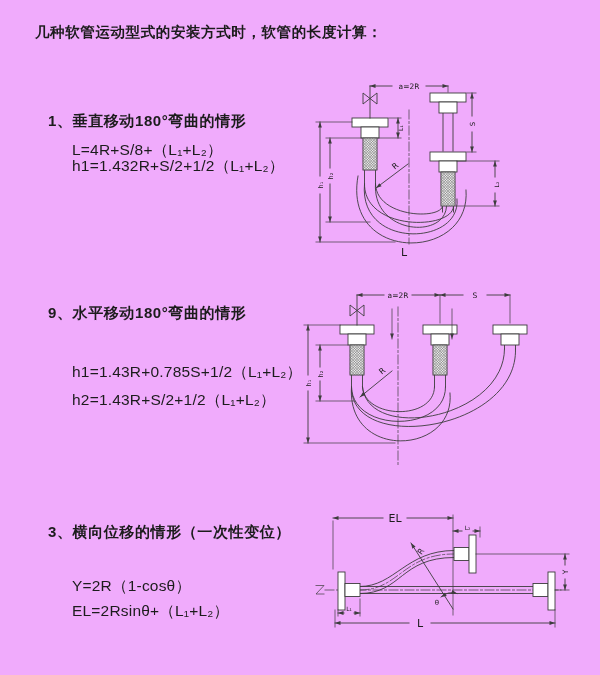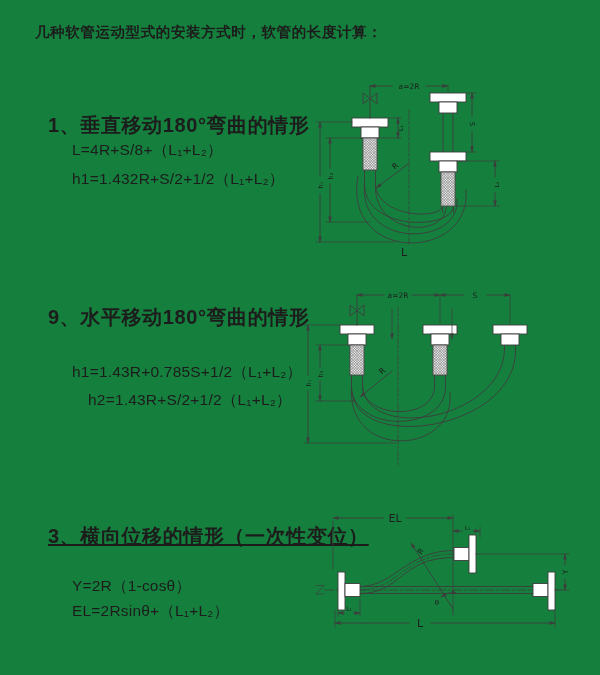--- a/index.html
+++ b/index.html
@@ -1,23 +1,23 @@
 <!DOCTYPE html>
 <html><head>
 <meta charset="utf-8">
 <style>
   html,body{margin:0;padding:0;}
   body{width:600px;height:675px;background:#fff;font-family:"Liberation Sans","DejaVu Sans",sans-serif;color:#1c1c1c;overflow:hidden;}
-  .page{position:relative;width:600px;height:675px;background:#15803d;border-right:1px solid #e3e3e3;border-bottom:1px solid #e9e9e9;}
+  .page{position:relative;width:600px;height:675px;background:#f0abfc;border-right:1px solid #e3e3e3;border-bottom:1px solid #e9e9e9;}
   .title{position:absolute;left:35px;top:23px;font-size:14.5px;font-weight:bold;letter-spacing:.6px;}
-  .hd{position:absolute;font-size:20px;font-weight:bold;letter-spacing:.6px;}
+  .hd{position:absolute;font-size:15px;font-weight:bold;letter-spacing:.6px;}
   .fm{position:absolute;font-size:15.5px;font-weight:400;letter-spacing:.2px;}
-  #hd1{left:48px;top:112px;} #hd2{left:48px;top:304px;} #hd3{left:48px;top:523px;text-decoration:underline;}
-  #f10{left:72px;top:140px;} #f11{left:72px;top:169px;} #f12{left:72px;top:196px;}
-  #f20{left:72px;top:334px;} #f21{left:72px;top:362px;} #f22{left:72px;top:390px;margin-left:16px;}
+  #hd1{left:48px;top:112px;} #hd2{left:48px;top:304px;} #hd3{left:48px;top:523px;}
+  #f10{left:72px;top:140px;} #f11{left:72px;top:156px;} #f12{left:72px;top:196px;}
+  #f20{left:72px;top:334px;} #f21{left:72px;top:362px;} #f22{left:72px;top:390px;}
   #f30{left:72px;top:552px;} #f31{left:72px;top:576px;} #f32{left:72px;top:601px;}
   svg{position:absolute;overflow:visible;}
   #d1{left:300px;top:72px;} #d2{left:300px;top:283px;} #d3{left:303px;top:503px;}
   svg line, svg path{fill:none;stroke:#3c3c3c;stroke-width:.9;stroke-linecap:square;}
   svg .cl{stroke-width:.7;stroke-dasharray:9 2.5 2 2.5;}
   svg .thin{stroke-width:.7;}
   svg rect.fl{fill:#fff;stroke:#3c3c3c;stroke-width:.9;}
   svg rect.braid{fill:#ececec;stroke:#3c3c3c;stroke-width:.9;}
   svg polygon.vv{fill:none;stroke:#3c3c3c;stroke-width:.9;}
   svg text{fill:#1d1d1d;stroke:none;font-family:"DejaVu Sans","Liberation Sans",sans-serif;}

